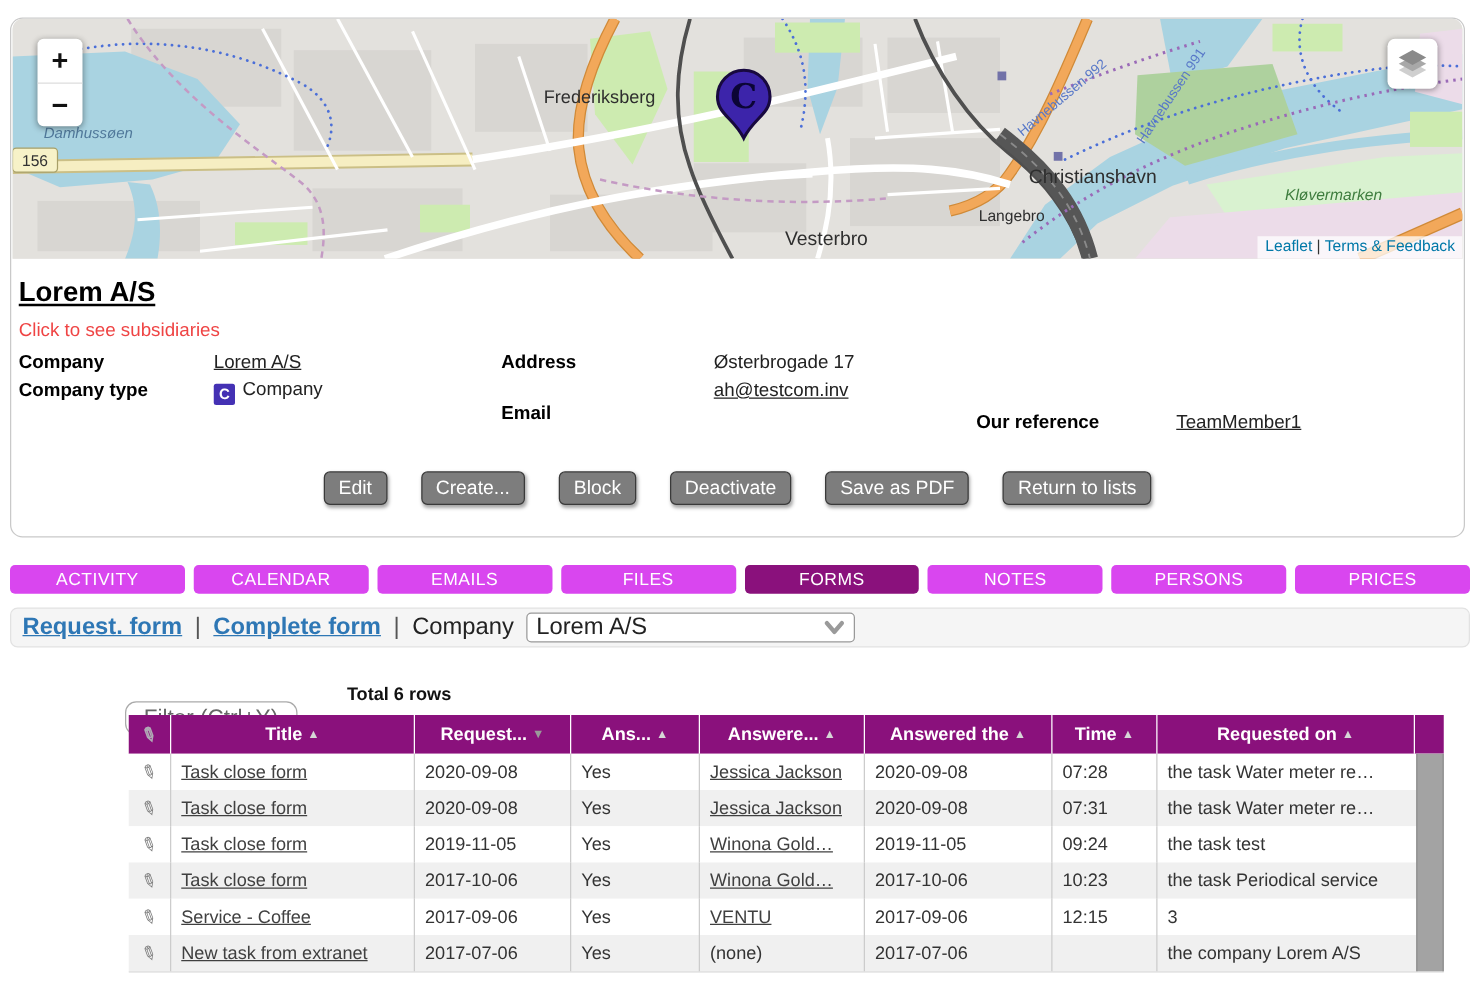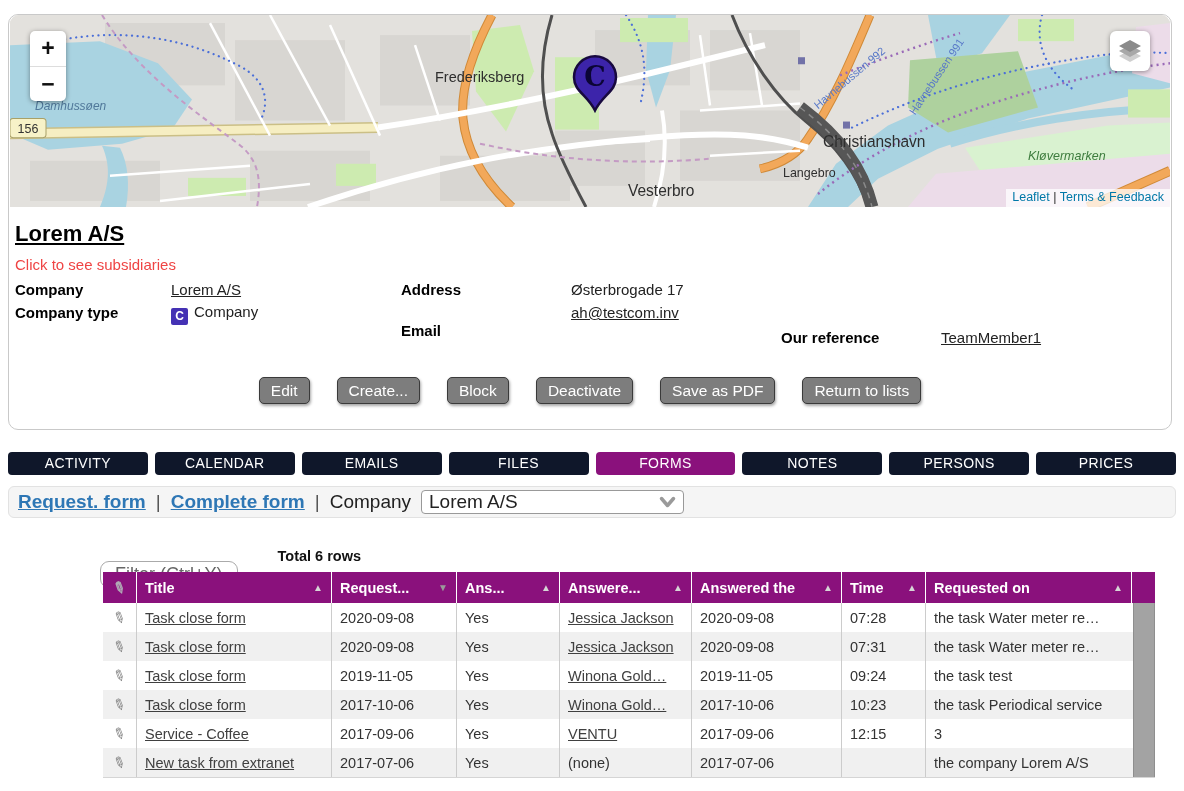--- a/index.html
+++ b/index.html
@@ -21,38 +21,38 @@
   .subtitle { position:absolute; left:6px; top:241px; font-size:15px; color:#ef4444; }
   .f-label { position:absolute; font-weight:bold; font-size:15px; color:#000; white-space:nowrap; }
   .f-value { position:absolute; font-size:15px; color:#222; white-space:nowrap; }
   .f-link { text-decoration:underline; cursor:pointer; color:#222; }
   .badge { display:inline-block; width:17px; height:17px; background:#4431b4; color:#fff; font-size:12px; font-weight:bold; text-align:center; line-height:17px; border-radius:2px; margin-right:6px; vertical-align:-3px; }
   .actions { position:absolute; left:0; width:100%; top:362px; display:flex; justify-content:center; gap:27px; }
   .btn { height:27px; padding:0 11px; background:#7d7d7d; color:#fff; border:1px solid #3a3a3a; border-radius:5px; font-size:15.5px; font-family:inherit; box-shadow:1px 2px 3px rgba(0,0,0,.35); cursor:pointer; }
 
   
   .tabs { position:absolute; left:8px; top:452px; width:1168px; display:flex; gap:7px; }
-  .tab { flex:1; height:23px; line-height:23px; text-align:center; background:#0f172a; color:#fff; border-radius:4px; font-size:14px; letter-spacing:.4px; cursor:pointer; }
+  .tab { flex:1; height:23px; line-height:23px; text-align:center; background:#d946ef; color:#fff; border-radius:4px; font-size:14px; letter-spacing:.4px; cursor:pointer; }
   .tab.active { background:#8a117c; }
 
   
   .subbar { position:absolute; left:8px; top:486px; width:1168px; height:32px; background:#f5f5f5; border:1px solid #e2e2e2; border-radius:6px; display:flex; align-items:center; padding:0 9px; gap:10px; font-size:19px; }
   .sublink { color:#2e77b5; font-weight:bold; text-decoration:underline; cursor:pointer; }
   .subsep { color:#555; }
   .sublabel { color:#222; }
   .select { width:263px; height:24px; background:#fff; border:1px solid #999; border-radius:4px; display:flex; align-items:center; justify-content:space-between; padding:0 7px; cursor:pointer; color:#222; }
 
   
   .gridarea { position:absolute; left:103px; top:544px; }
   .filterrow { display:flex; align-items:center; height:23px; margin-bottom:5px; margin-left:-3px; }
   .filterbtn { background:#fff; border:1px solid #aaa; border-radius:9px; color:#666; font-size:18px; padding:2px 14px; cursor:pointer; font-family:inherit;margin-top:38px; }
   .total { font-weight:bold; font-size:14.5px; margin-left:40px; color:#111; }
   .grid { position:relative; width:1052px; font-size:14.5px; }
   .ghead { display:flex; background:#8a117c; color:#fff; font-weight:bold; height:31px; }
-  .gh { display:flex; align-items:center; justify-content:space-between; padding:0 8px; border-right:1px solid #fff; cursor:pointer; white-space:nowrap; overflow:hidden; }
+  .gh { display:flex; align-items:center; justify-content:center; padding:0 8px; border-right:1px solid #fff; cursor:pointer; white-space:nowrap; overflow:hidden; }
   .gh.center { justify-content:center; padding:0; }
   .gh:last-child { border-right:none; }
   .arr { font-size:10px; color:#d6d6d6; margin-left:4px; flex:none; }
   .arr.desc { color:#9a9a9a; }
   .gr { display:flex; height:29px; background:#fff; }
   .gbody .gr:nth-child(even) { background:#f0f0f0; }
   .gbody { border-bottom:1px solid #d5d5d5; }
   .gc { display:flex; align-items:center; padding:0 8px; border-right:1px solid #ccc; white-space:nowrap; overflow:hidden; color:#333; }
   .gc.center { justify-content:center; padding:0; }
   .gc:last-child { border-right:none; }

